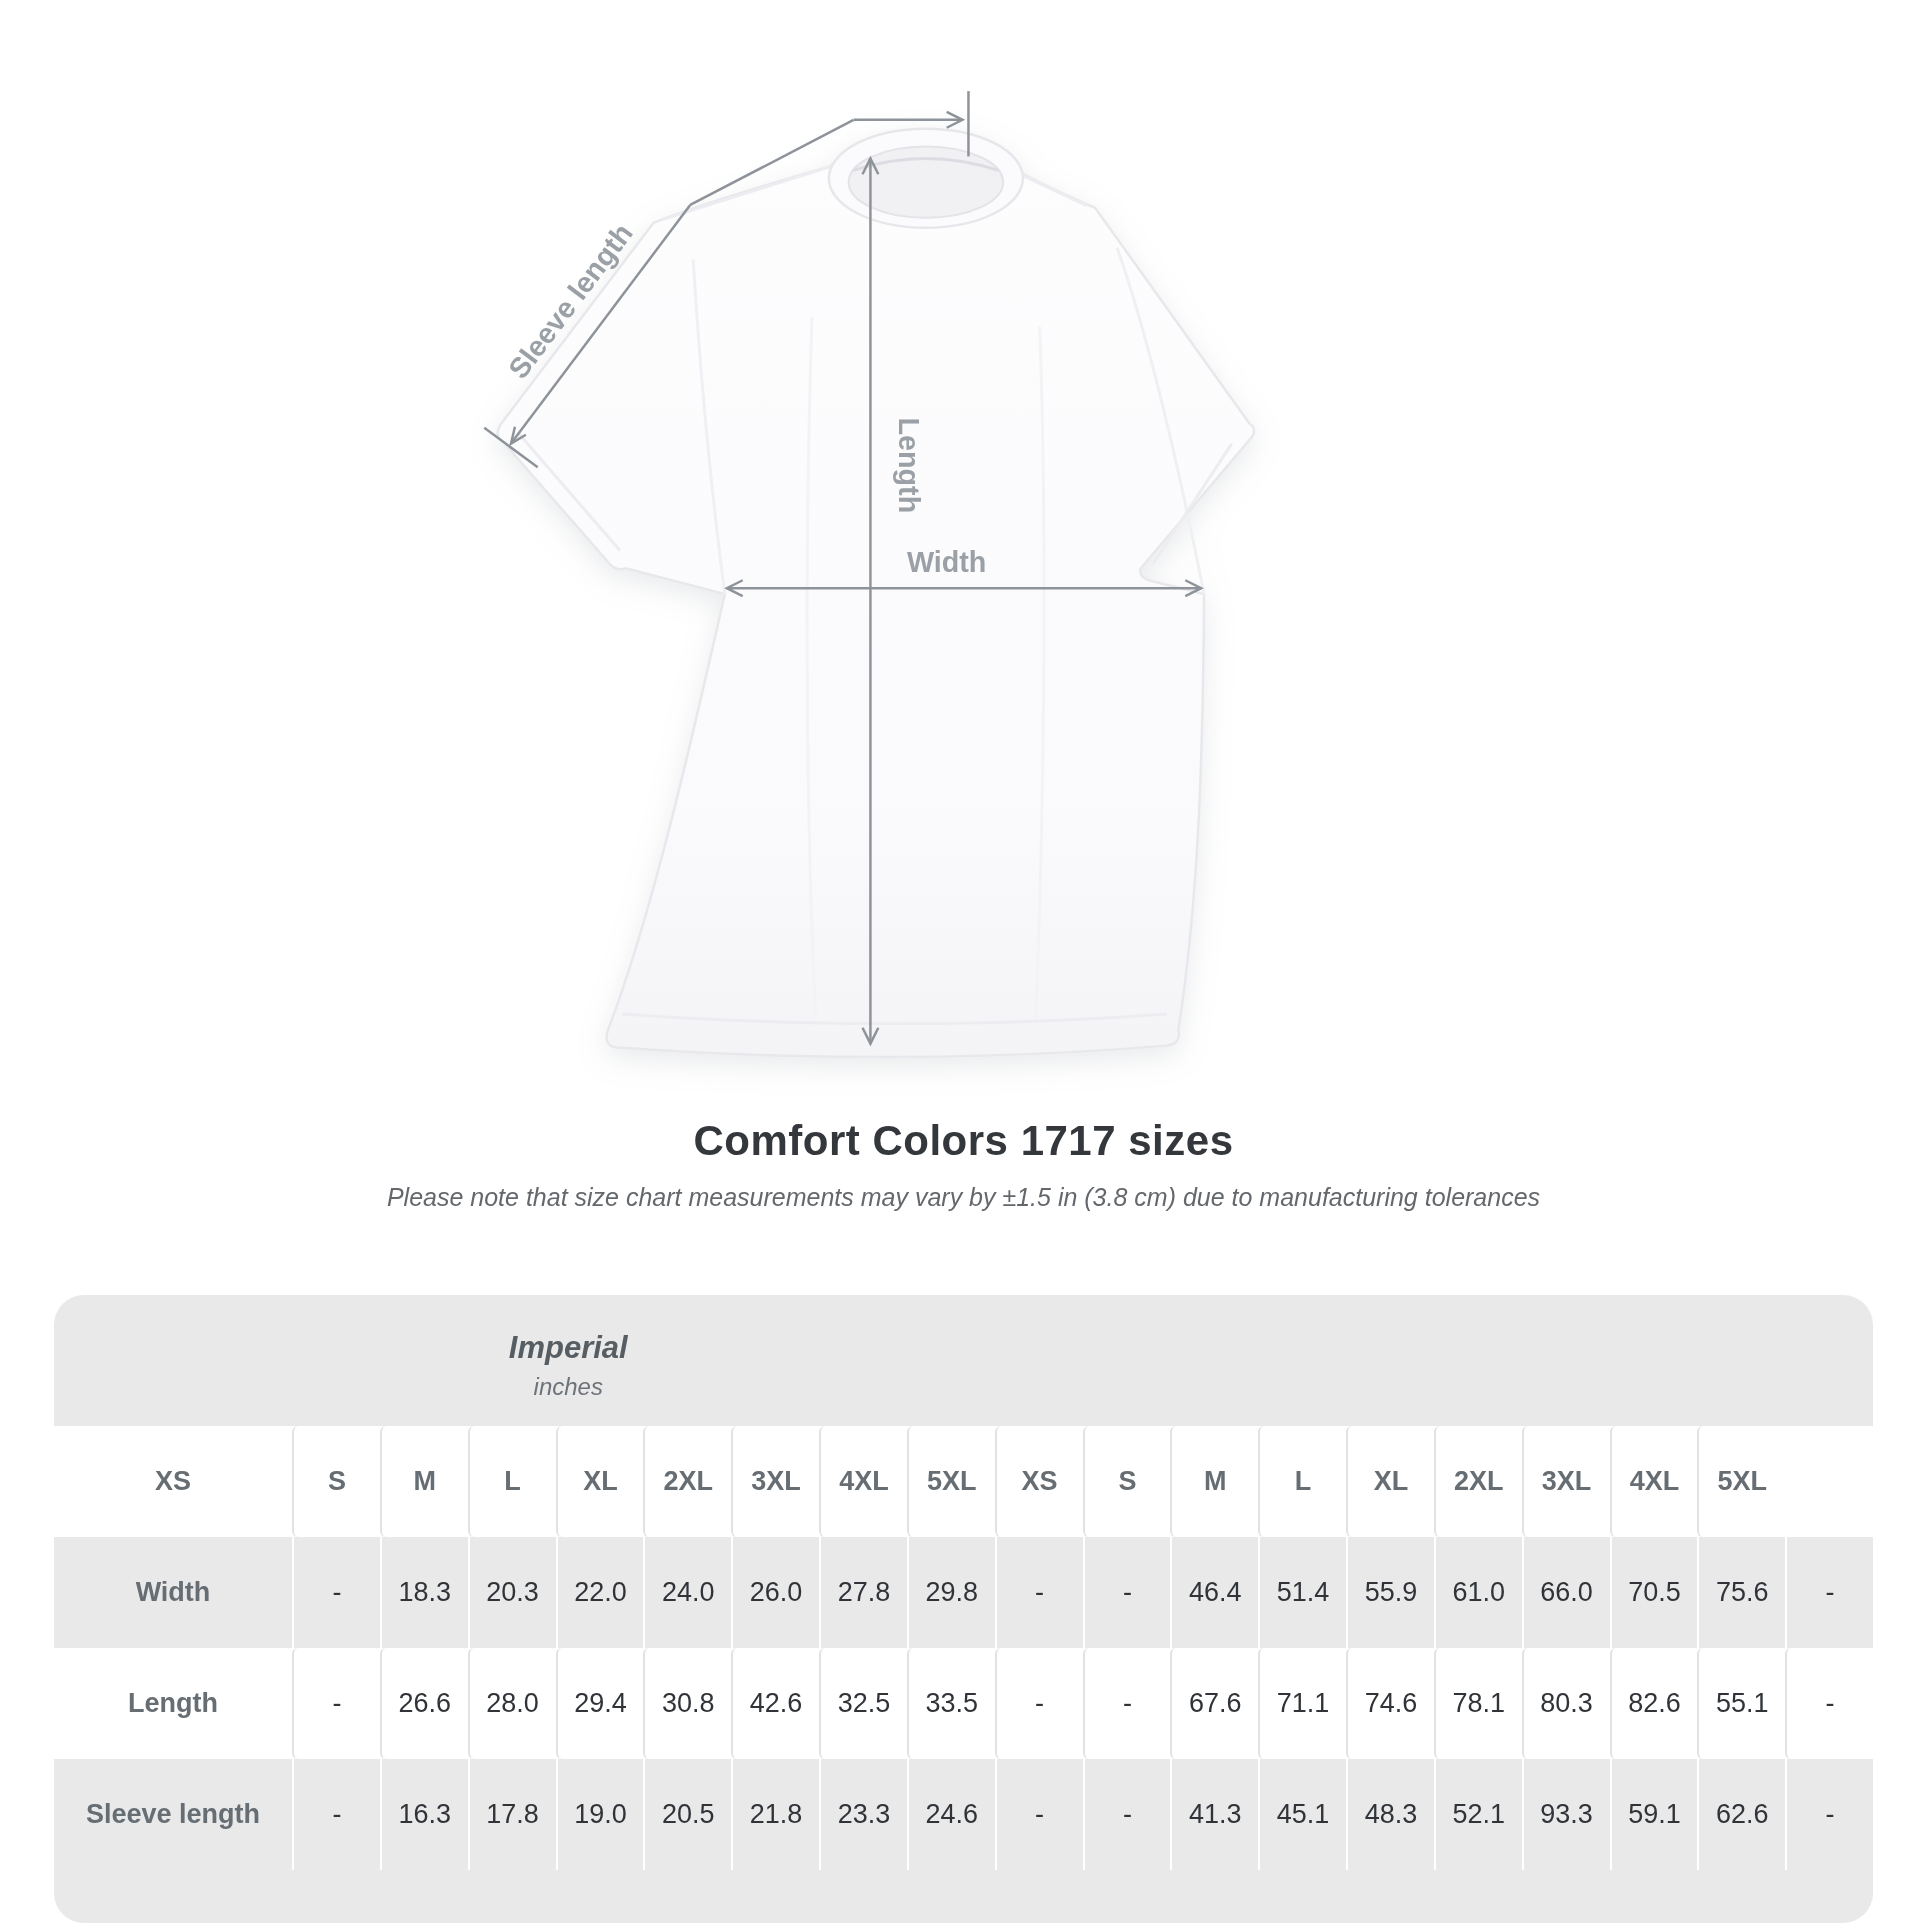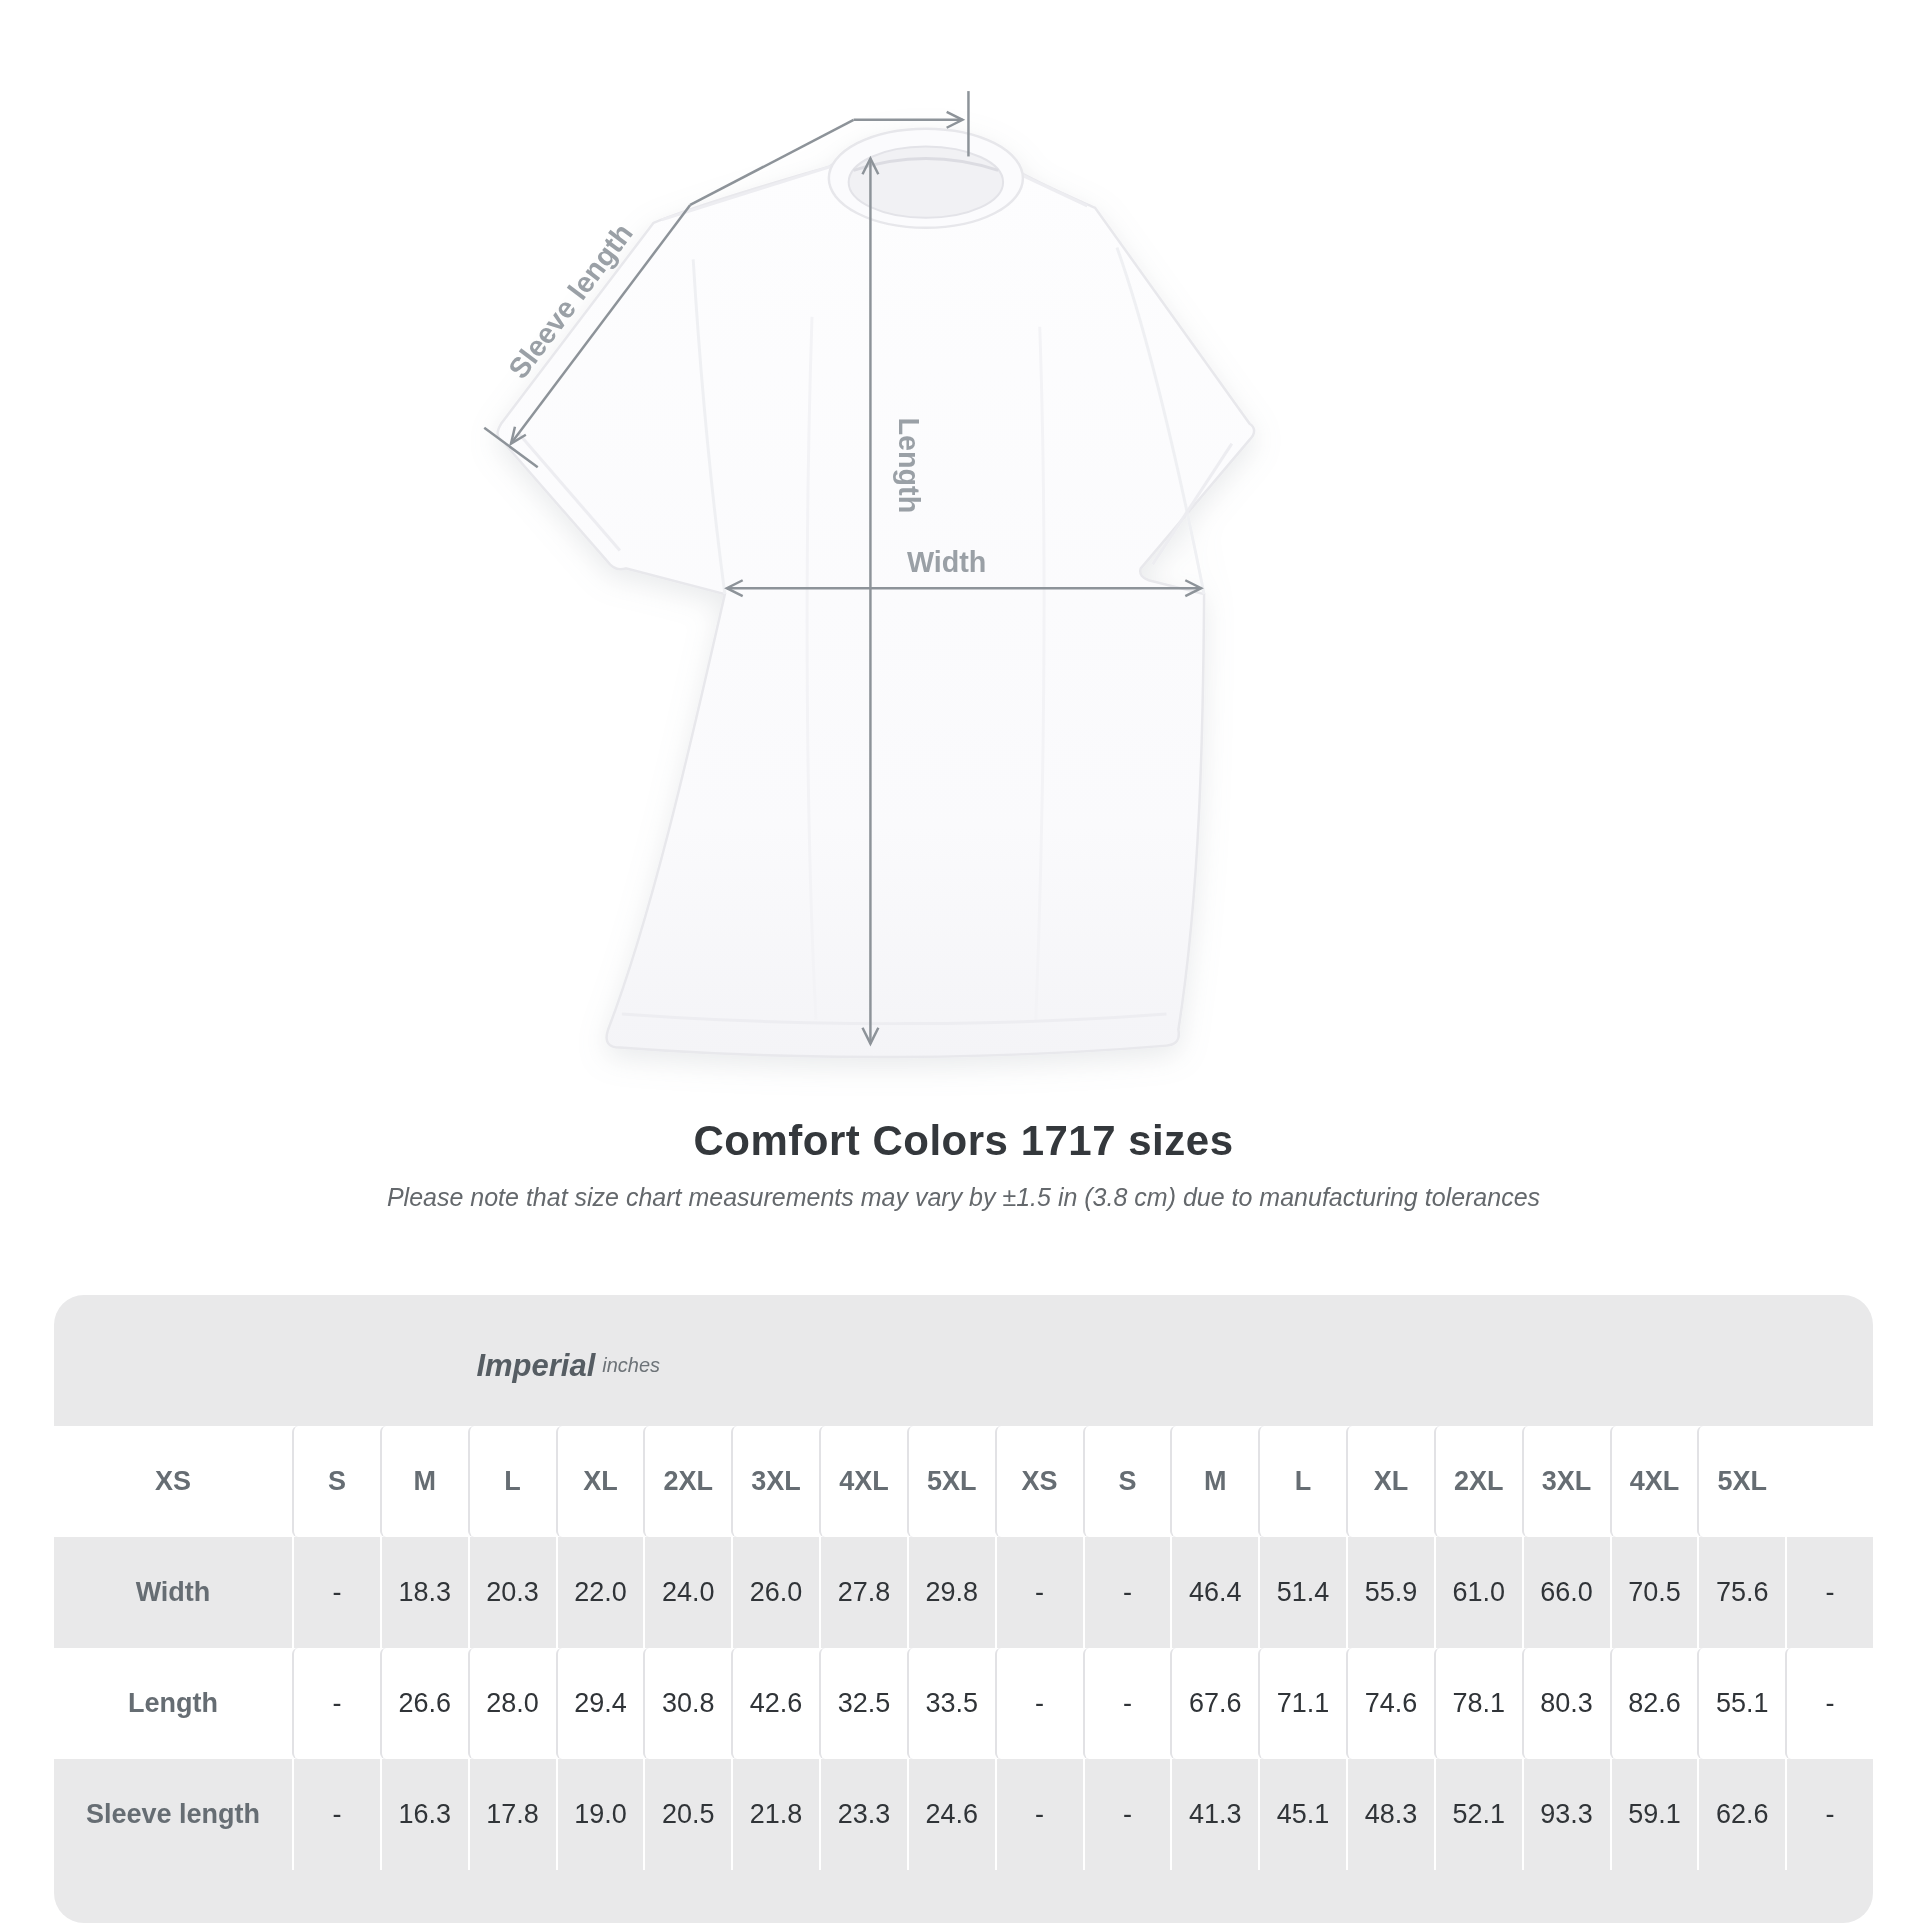--- a/index.html
+++ b/index.html
@@ -11,23 +11,23 @@
   .heading{position:absolute;left:0;top:1117px;width:1927px;text-align:center;}
   .title{font-size:42px;font-weight:700;color:#34383c;letter-spacing:0.5px;}
   .subtitle{margin-top:18px;font-size:25px;font-style:italic;color:#64686c;text-align:center;}
   .size-table{
     position:absolute;left:54px;top:1295px;width:1819px;height:628px;
     background:#e9e9ea;border-radius:30px;overflow:hidden;
   }
   .unit-header{
     display:grid;grid-template-columns:238px repeat(18,1fr);height:131px;align-items:center;
   }
-  .unit-group{display:flex;flex-direction:row;align-items:center;justify-content:center;gap:7px;padding-top:10px;}
+  .unit-group{display:flex;flex-direction:column;align-items:center;justify-content:center;gap:7px;padding-top:10px;}
   .unit-group .unit-name{font-size:31px;font-weight:700;font-style:italic;color:#565d63;}
-  .unit-group .unit-sub{font-size:20px;font-style:italic;color:#6d7378;}
+  .unit-group .unit-sub{font-size:24px;font-style:italic;color:#6d7378;}
   .ug-imperial{grid-column:1 / 11;}
   .ug-metric{grid-column:11 / 20;}
   .t-row{
     display:grid;grid-template-columns:238px repeat(18,1fr);height:111px;align-items:stretch;
   }
   .t-row.white{background:#ffffff;}
   .t-row.gray{background:#e9e9ea;}
   .t-cell{
     display:flex;align-items:center;justify-content:center;
     font-size:27px;color:#303438;

